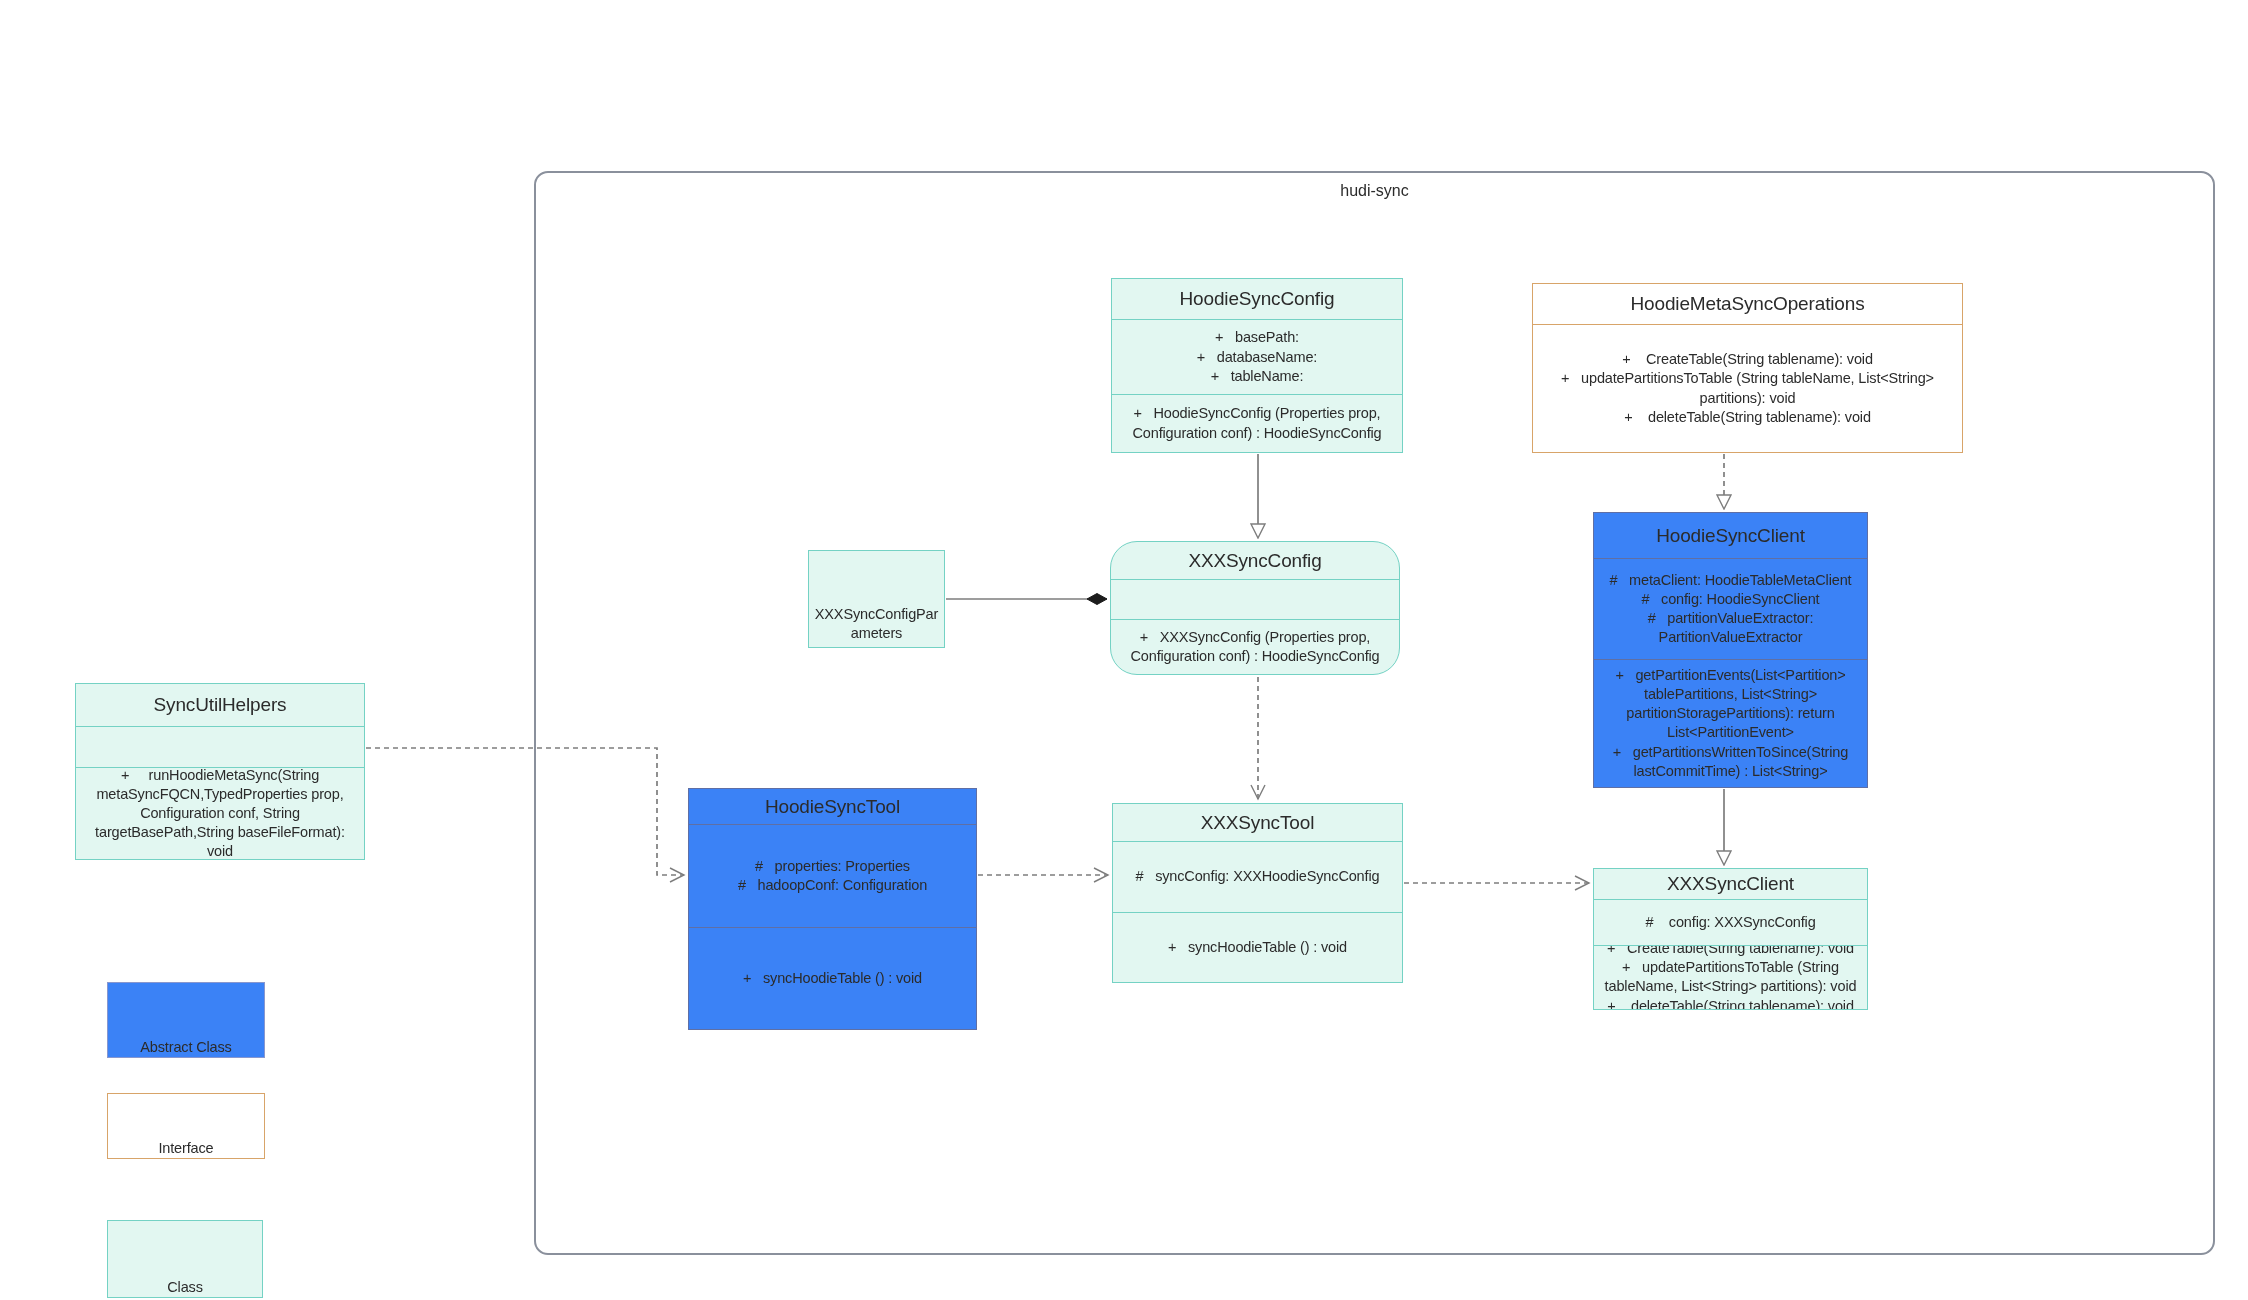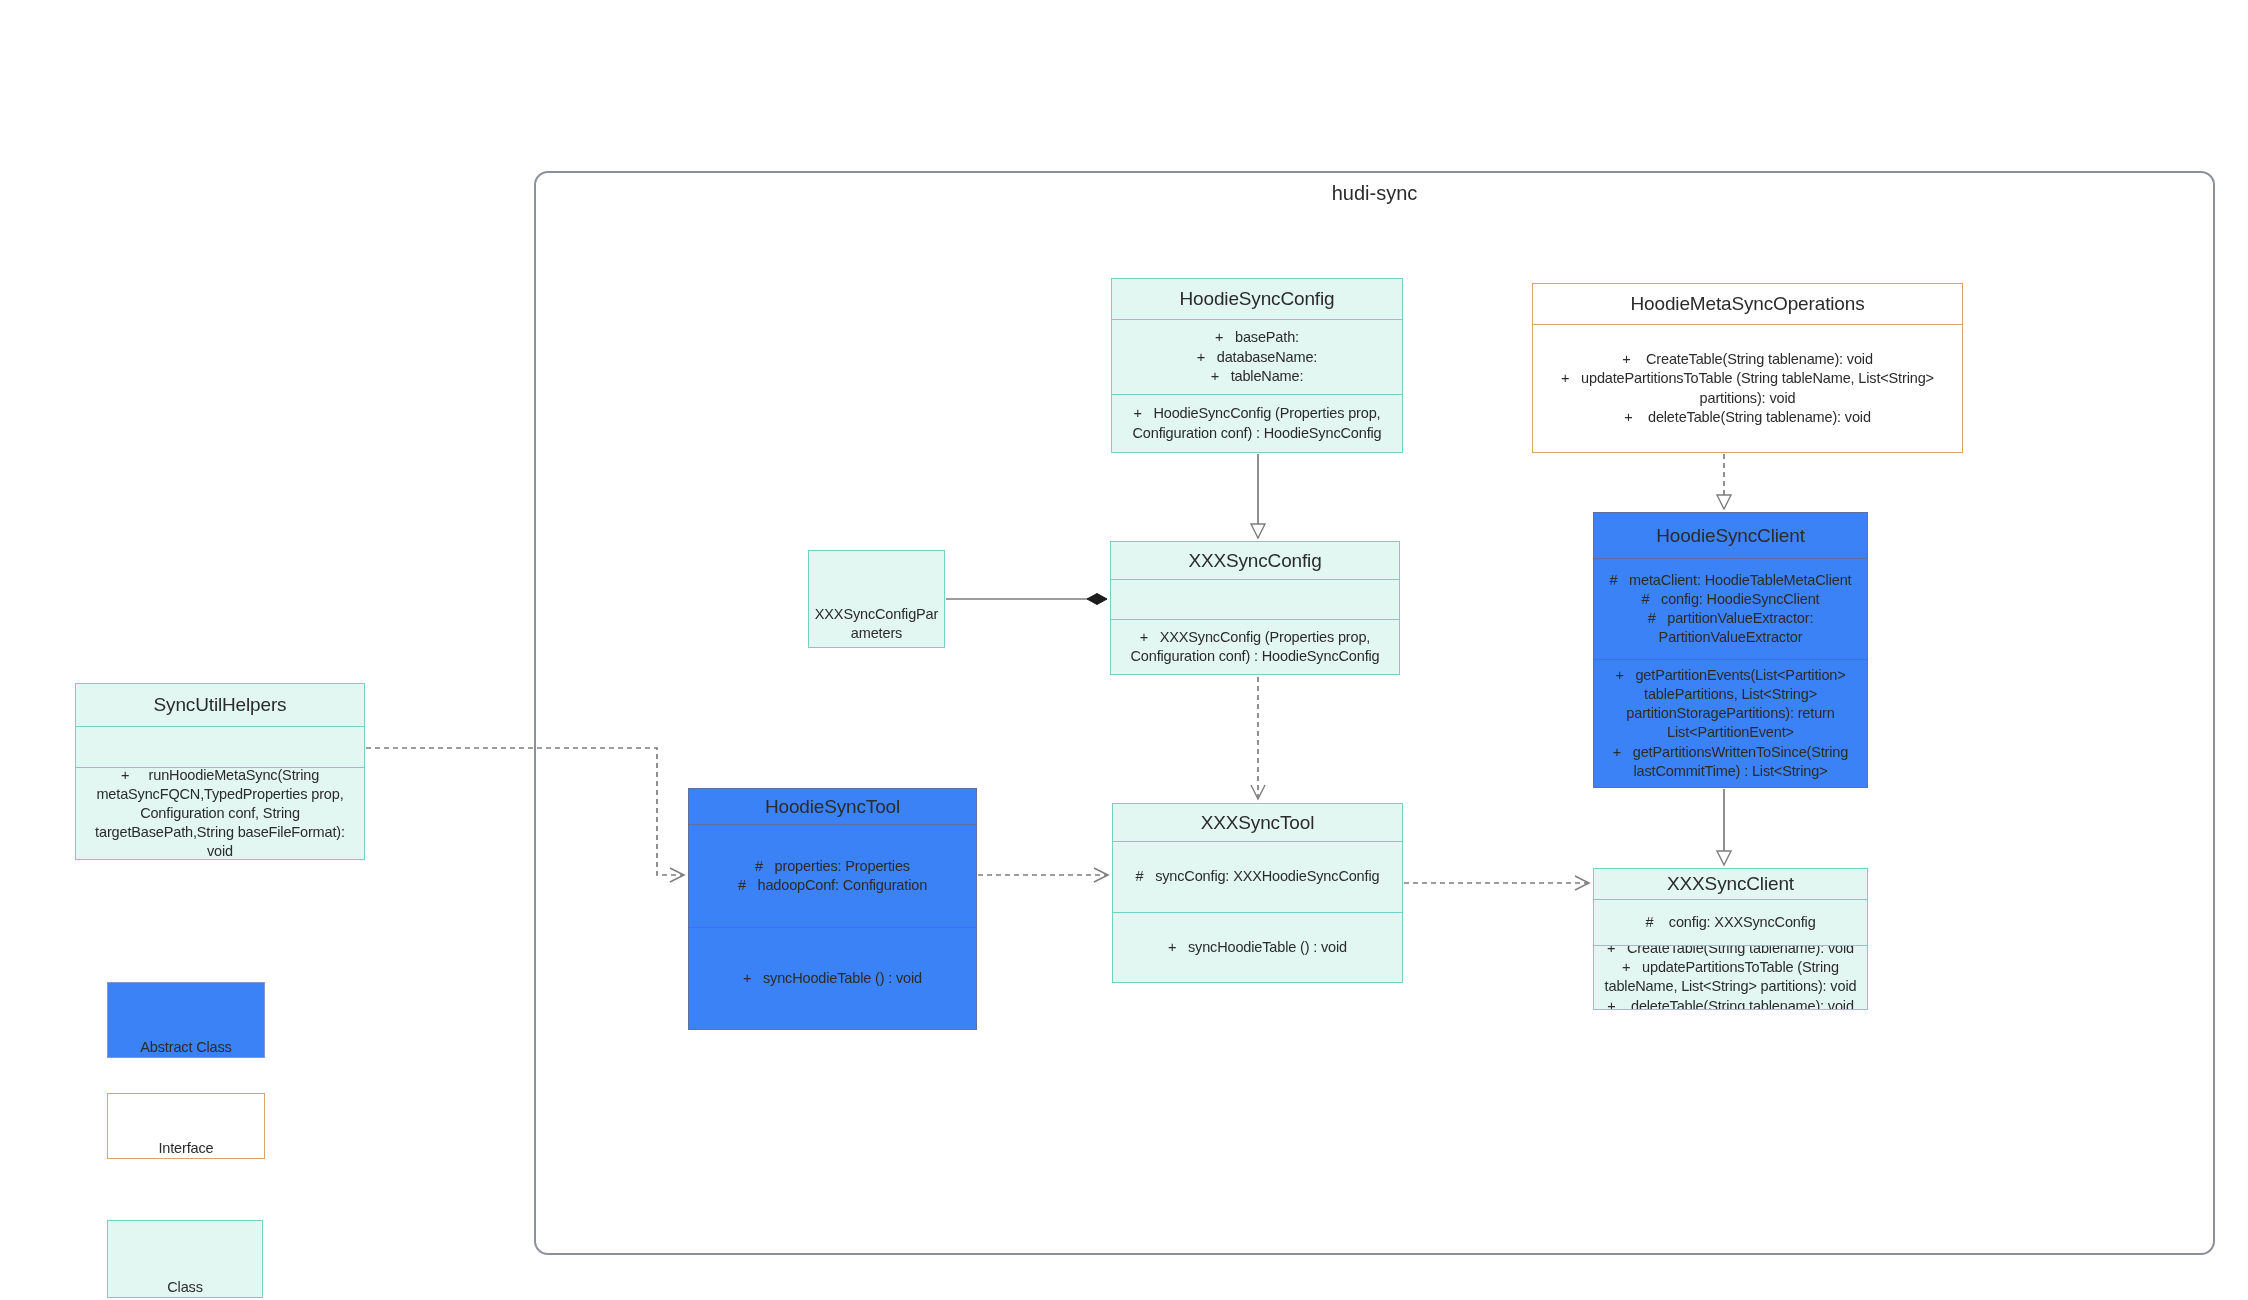--- a/index.html
+++ b/index.html
@@ -2,21 +2,21 @@
 <html><head>
 <meta charset="utf-8">
 <style>
   * { margin:0; padding:0; box-sizing:border-box; }
   html,body { width:2248px; height:1300px; background:#ffffff; overflow:hidden;
               font-family:"Liberation Sans", sans-serif; color:#2b2b2b; }
   #canvas { position:relative; width:2248px; height:1300px; }
 
   
   .group-frame { position:absolute; border:2px solid #8a909c; border-radius:14px; background:transparent; }
-  .group-label { position:absolute; text-align:center; font-size:20px; color:#2b2b2b; }
+  .group-label { position:absolute; text-align:center; font-size:16px; color:#2b2b2b; }
 
   
   #wires { position:absolute; left:0; top:0; }
 
   
   .uml { position:absolute; display:flex; flex-direction:column;
          font-size:14.5px; letter-spacing:-0.15px; line-height:1.32; }
   .uml .row { display:flex; align-items:center; justify-content:center;
               text-align:center; white-space:pre-wrap; overflow:hidden; padding:2px 7px; }
   .uml .title { font-size:19px; }
@@ -78,21 +78,21 @@
     <div class="row title" style="height:40px;">HoodieMetaSyncOperations</div>
     <div class="row sec" style="flex-grow:130;">+    CreateTable(String tablename): void
 +   updatePartitionsToTable (String tableName, List&lt;String&gt; partitions): void
 +    deleteTable(String tablename): void</div>
   </div>
 
   <div class="uml teal single" style="left:808px; top:550px; width:137px; height:98px; padding:4px;">
     <span>XXXSyncConfigParameters</span>
   </div>
 
-  <div class="uml teal" style="left:1110px; top:541px; width:290px; height:134px;">
+  <div class="uml teal" style="left:1110px; top:541px; width:290px; height:134px;border-radius:27px;">
     <div class="row title" style="height:37px;">XXXSyncConfig</div>
     <div class="row sec" style="flex-grow:40;"></div>
     <div class="row sec" style="flex-grow:57;">+   XXXSyncConfig (Properties prop, Configuration conf) : HoodieSyncConfig</div>
   </div>
 
   <div class="uml abstract" style="left:1593px; top:512px; width:275px; height:276px;">
     <div class="row title" style="height:45px;">HoodieSyncClient</div>
     <div class="row sec" style="flex-grow:101;">#   metaClient: HoodieTableMetaClient
 #   config: HoodieSyncClient
 #   partitionValueExtractor: PartitionValueExtractor</div>

